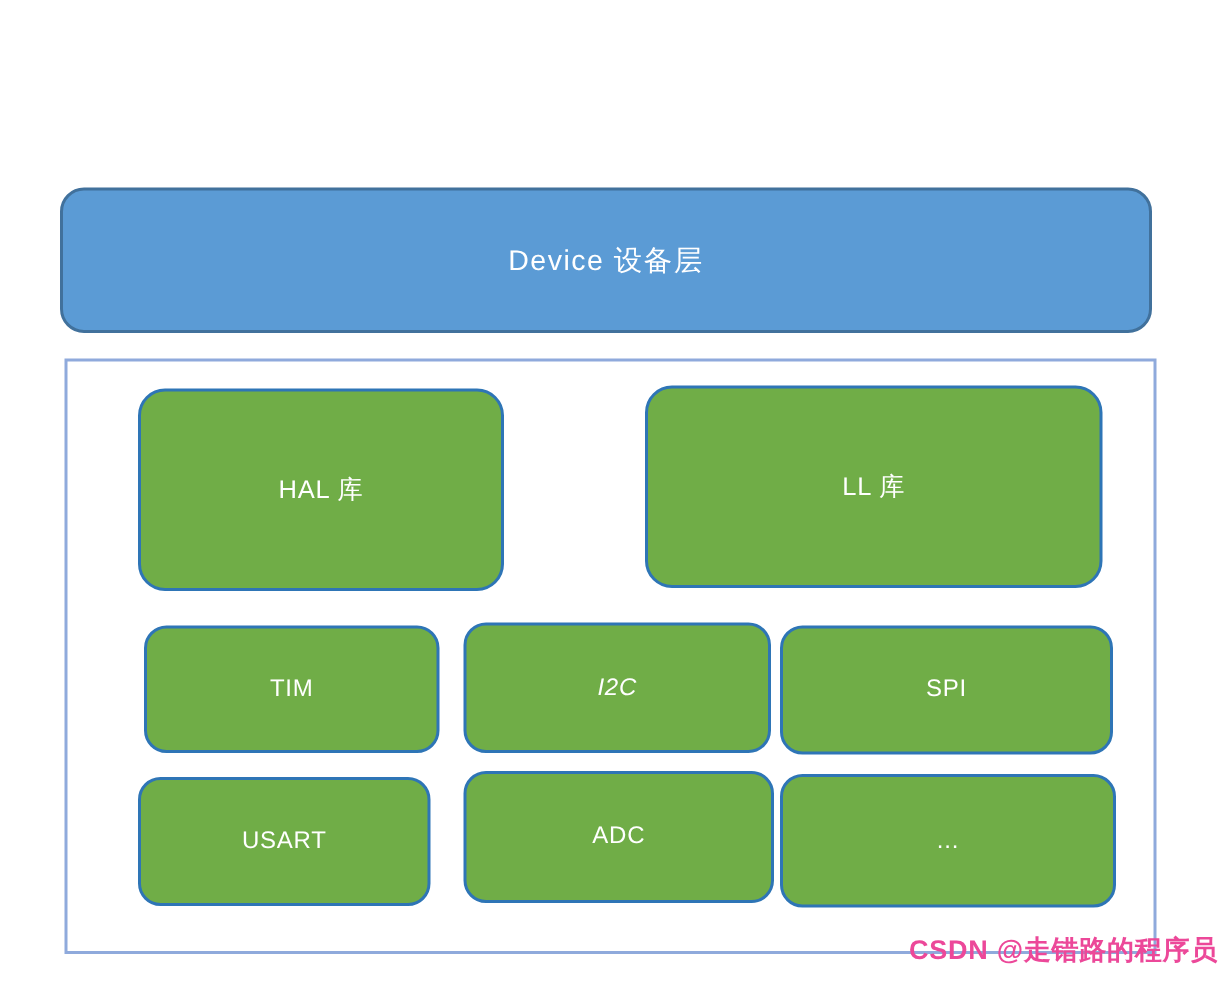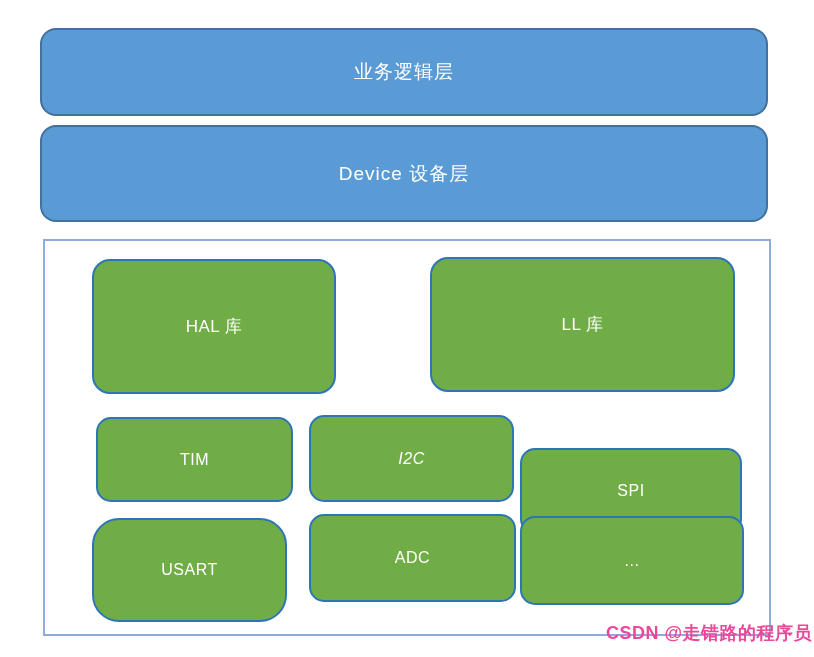--- a/index.html
+++ b/index.html
@@ -58,45 +58,42 @@
     font-size: 17px;
     letter-spacing: 0.5px;
   }
   .gbox-lib { border-radius: 18px; }
   .gbox-sm  { border-radius: 15px; font-size: 16px; }
 
   .box-hal   { left: 47px;  top: 18px;  width: 244px; height: 135px; }
   .box-ll    { left: 385px; top: 16px;  width: 305px; height: 135px; }
   .box-tim   { left: 51px;  top: 176px; width: 197px; height: 85px; }
   .box-i2c   { left: 264px; top: 174px; width: 205px; height: 87px; font-style: italic; }
-  .box-spi   { left: 475px; top: 176px; width: 222px; height: 86px; margin-top: 31px; }
-  .box-usart { left: 47px;  top: 277px; width: 195px; height: 104px; border-radius: 27px; }
+  .box-spi   { left: 475px; top: 176px; width: 222px; height: 86px; }
+  .box-usart { left: 47px;  top: 277px; width: 195px; height: 86px; }
   .box-adc   { left: 264px; top: 273px; width: 207px; height: 88px; }
   .box-more  { left: 475px; top: 275px; width: 224px; height: 89px; }
 
   .watermark {
     position: absolute;
     right: 2px;
     top: 621px;
     color: #ec4899;
     font-size: 18px;
     letter-spacing: 0.5px;
     white-space: nowrap;
     z-index: 5;
     font-weight: bold;
   }
 </style>
 </head>
 <body>
 
 <div class="canvas">
 
-  <div class="layer layer-business">
-    <span>业务逻辑层</span>
-  </div>
 
   <div class="layer layer-device">
     <span>Device 设备层</span>
   </div>
 
   <div class="driver-container">
 
     <div class="gbox gbox-lib box-hal">
       <span>HAL 库</span>
     </div>

